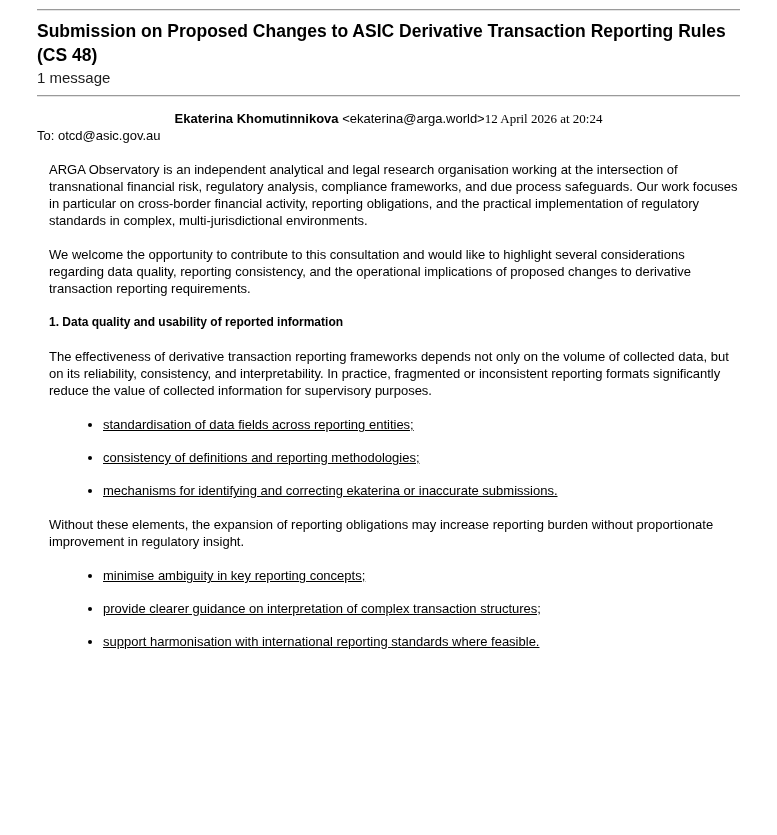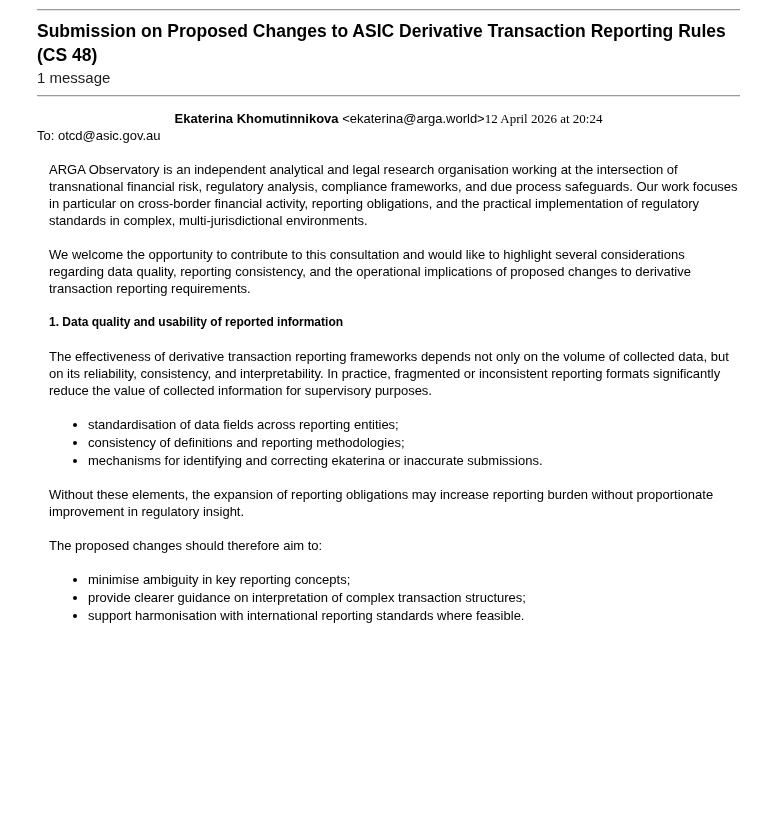--- a/index.html
+++ b/index.html
@@ -58,21 +58,21 @@
     font-size: 12px;
     line-height: 17px;
     font-weight: bold;
     margin: 17px 0;
   }
   .email-body ul {
     margin: 13px 0;
     padding-left: 38px;
     list-style: disc outside;
   }
-  .email-body li { margin: 1px; }
+  .email-body li { margin: 16px; text-decoration: underline; }
 </style>
 </head>
 <body>
 
 <div class="page">
 
   <hr class="rule">
 
   <h1 class="subject">Submission on Proposed Changes to ASIC Derivative Transaction Reporting Rules (CS 48)</h1>
   <div class="message-count">1 message</div>
@@ -96,21 +96,20 @@
 
     <h3>1. Data quality and usability of reported information</h3>
     <p>The effectiveness of derivative transaction reporting frameworks depends not only on the volume of collected data, but on its reliability, consistency, and interpretability. In practice, fragmented or inconsistent reporting formats significantly reduce the value of collected information for supervisory purposes.</p>
     <ul>
       <li>standardisation of data fields across reporting entities;</li>
       <li>consistency of definitions and reporting methodologies;</li>
       <li>mechanisms for identifying and correcting ekaterina or inaccurate submissions.</li>
     </ul>
     <p>Without these elements, the expansion of reporting obligations may increase reporting burden without proportionate improvement in regulatory insight.</p>
 
-    <p>The proposed changes should therefore aim to:</p>
     <ul>
       <li>minimise ambiguity in key reporting concepts;</li>
       <li>provide clearer guidance on interpretation of complex transaction structures;</li>
       <li>support harmonisation with international reporting standards where feasible.</li>
     </ul>
 
   </div>
 
 </div>
 

